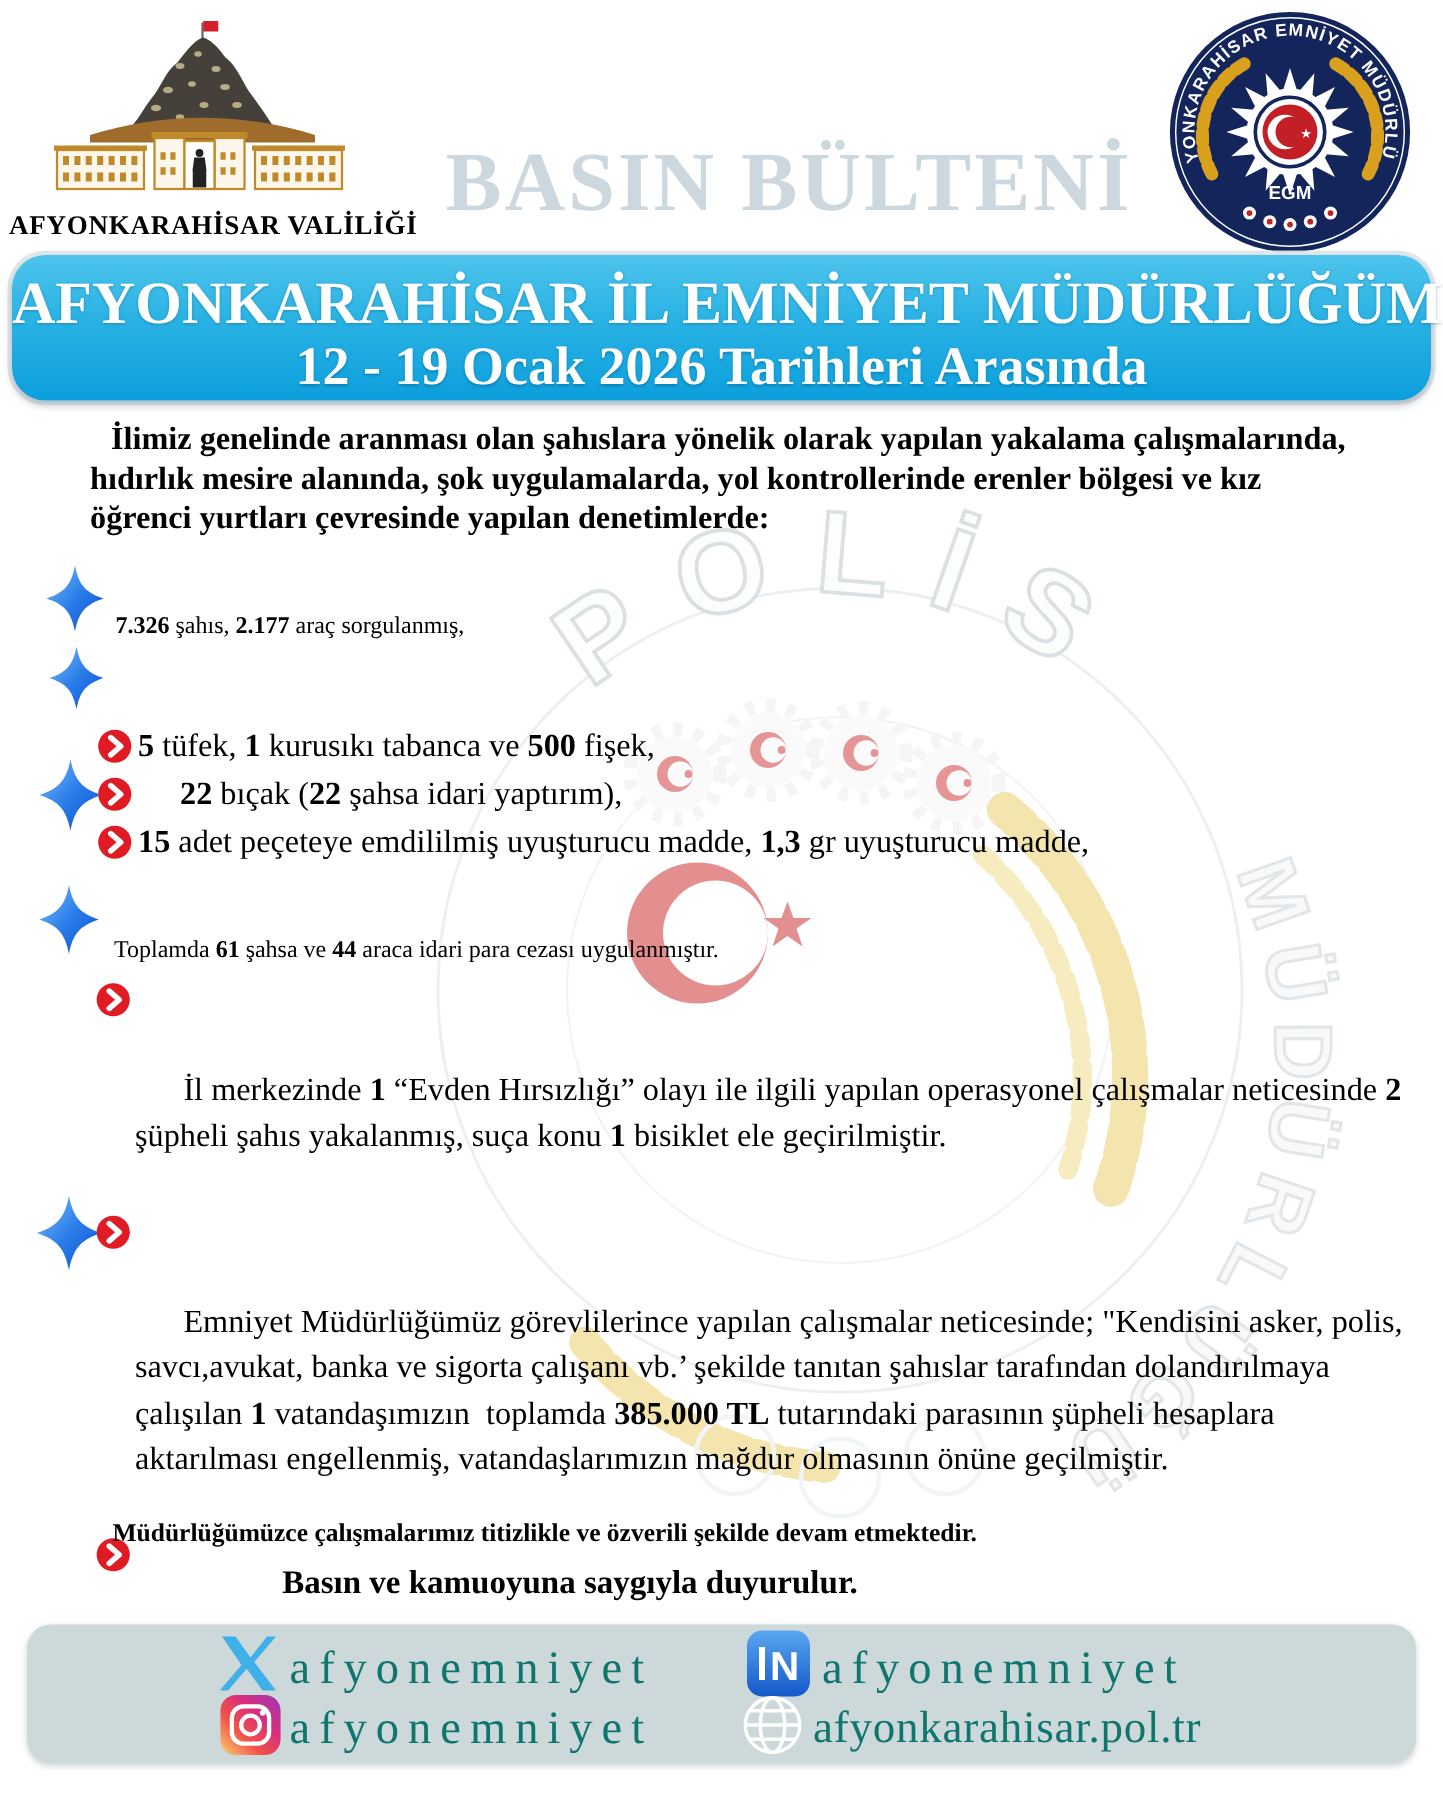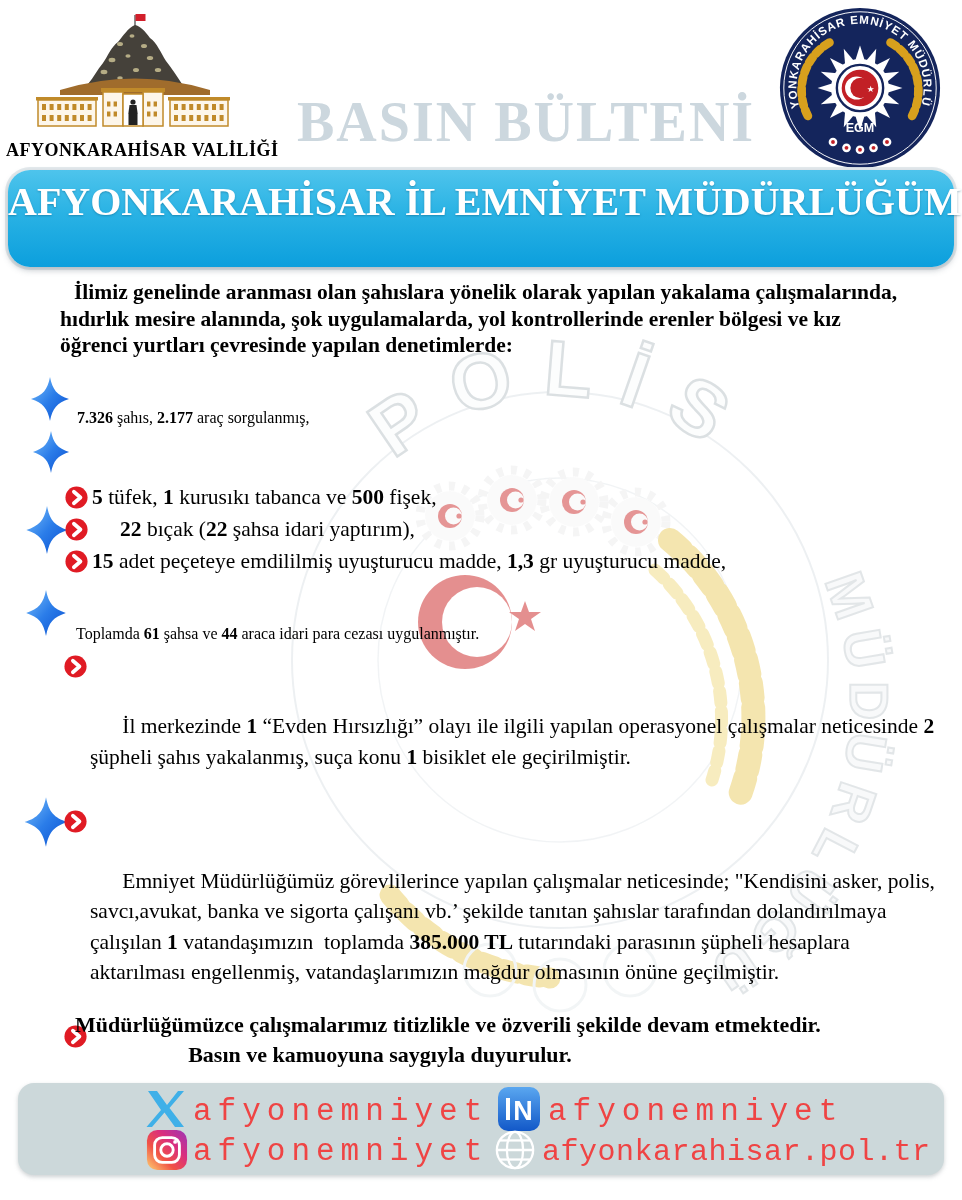--- a/index.html
+++ b/index.html
@@ -34,29 +34,29 @@
   }
   .stat-row { font-size:16px; line-height:26px; z-index:1; white-space:pre-wrap;margin-top:21px; }
   .sub-row  { font-size:21.5px; line-height:26px; z-index:1; display:flex; align-items:flex-start; gap:4px; white-space:pre-wrap; }
   .sub-row .bullet-arrow { flex:0 0 auto; margin-top:2px; }
   .cases { left:64px; top:650px; width:876px; z-index:1; }
   .case-p {
     position:relative; padding-left:26px; font-size:21.5px; line-height:30.5px;
     margin-bottom:2px; white-space:pre-wrap;
   }
   .case-p .bullet-arrow { position:absolute; left:0; top:5px; }
-  .closing1 { left:75px; top:1012px; font-size:22px; font-weight:bold; z-index:1; }
+  .closing1 { left:75px; top:1012px; font-size:17px; font-weight:bold; z-index:1; }
   .closing2 { left:0; top:1042px; width:760px; text-align:center; font-size:22px; font-weight:bold; z-index:1; }
 
   
   .footer-box {
     left:18px; top:1083px; width:926px; height:92px; border-radius:16px;
     background:#ccd8da; box-shadow:0 2px 4px rgba(130,140,145,.4); z-index:2;
   }
-  .handle { font-size:31px; letter-spacing:6px; color:#ef4444; white-space:nowrap; z-index:3;font-family:Liberation Mono, monospace; }
+  .handle { font-size:31px; letter-spacing:6px; color:#0f766e; white-space:nowrap; z-index:3; }
   .handle.tight { letter-spacing:.5px; font-size:30px; }
 
   .wm { z-index:0; opacity:.55; }
   b { font-weight:bold; }
 </style>
 </head>
 <body>
 
 <div class="page">
 
@@ -247,20 +247,21 @@
         </g>
       <g transform="translate(113,141)">
           <circle r="4.5" fill="#fff"></circle>
           <circle r="2" fill="#c22026"></circle>
         </g>
     </g>
   </svg>
 
   <div class="abs band">
     <div class="band-l1">AFYONKARAHİSAR İL EMNİYET MÜDÜRLÜĞÜMÜZCE</div>
+    <div class="band-l2">12 - 19 Ocak 2026 Tarihleri Arasında</div>
   </div>
 
   <div class="abs intro">İlimiz genelinde aranması olan şahıslara yönelik olarak yapılan yakalama çalışmalarında, hıdırlık mesire alanında, şok uygulamalarda, yol kontrollerinde erenler bölgesi ve kız öğrenci yurtları çevresinde yapılan denetimlerde:</div>
 
   <svg class="abs" style="left:30px; top:376px;" width="40" height="46" viewBox="0 0 40 46">
       <use href="#diamondP" fill="url(#dg)"></use>
     </svg>
   <div class="abs stat-row" style="left:77px; top:384px;"><b>7.326</b> şahıs, <b>2.177</b> araç sorgulanmış,</div>
 
   <svg class="abs" style="left:32px; top:430px;" width="38" height="44" viewBox="0 0 40 46">

